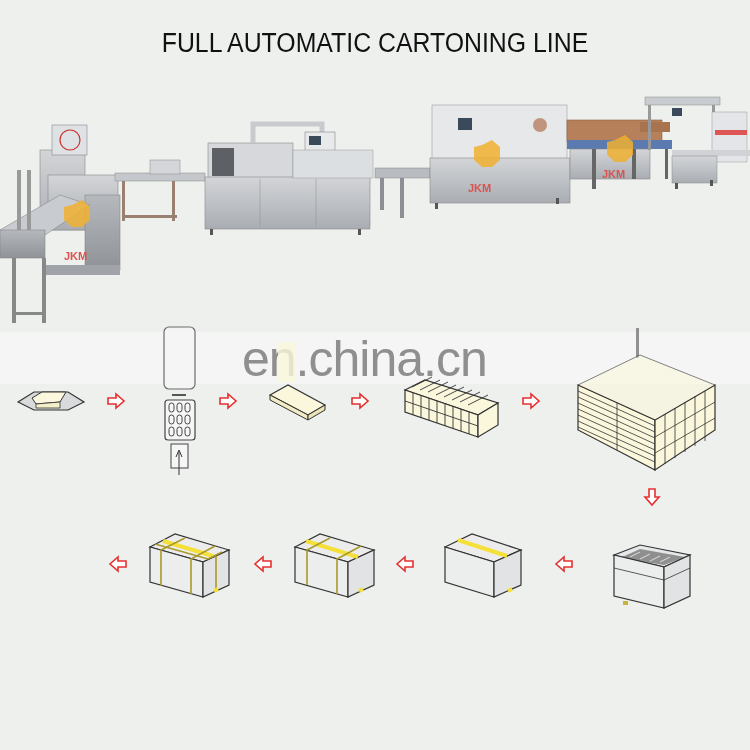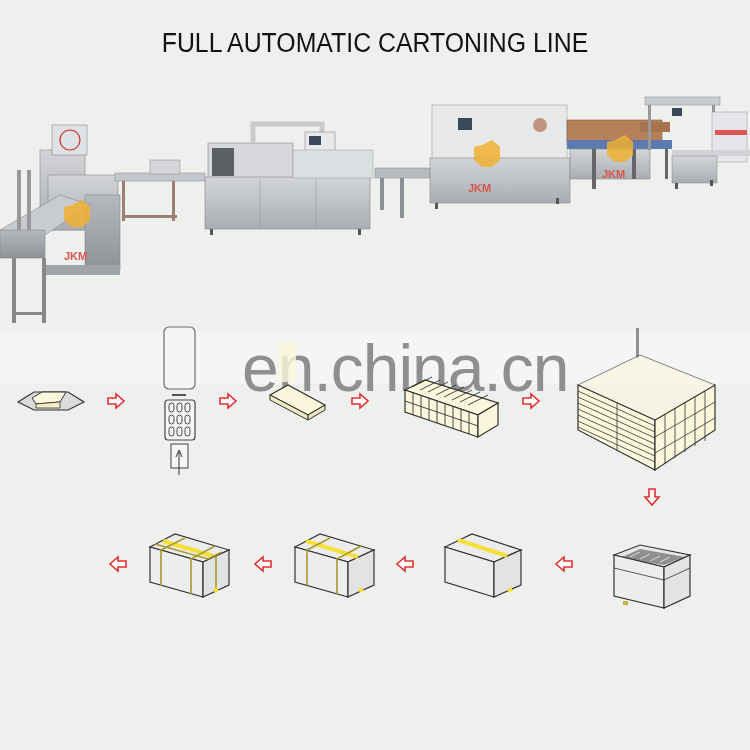--- a/index.html
+++ b/index.html
@@ -16,21 +16,21 @@
     font-family: "Liberation Sans", sans-serif;
     transform: scaleX(0.92);
   }
   .machines { position: absolute; left: 0; top: 80px; width: 750px; height: 250px; }
   .band {
     position: absolute; left: 0; top: 332px; width: 750px; height: 52px;
     background: #f4f5f4;
   }
   .watermark {
     position: absolute; left: 242px; top: 330px;
-    font-size: 66px; color: #8f8f8f; letter-spacing: -1px;
+    font-size: 50px; color: #8f8f8f; letter-spacing: -1px;
     font-family: "Liberation Sans", sans-serif;
   }
   .abs { position: absolute; }
 </style>
 </head>
 <body>
 
 <div class="title">FULL AUTOMATIC CARTONING LINE</div>
 
 <svg class="machines" viewBox="0 80 750 250" width="750" height="250">

